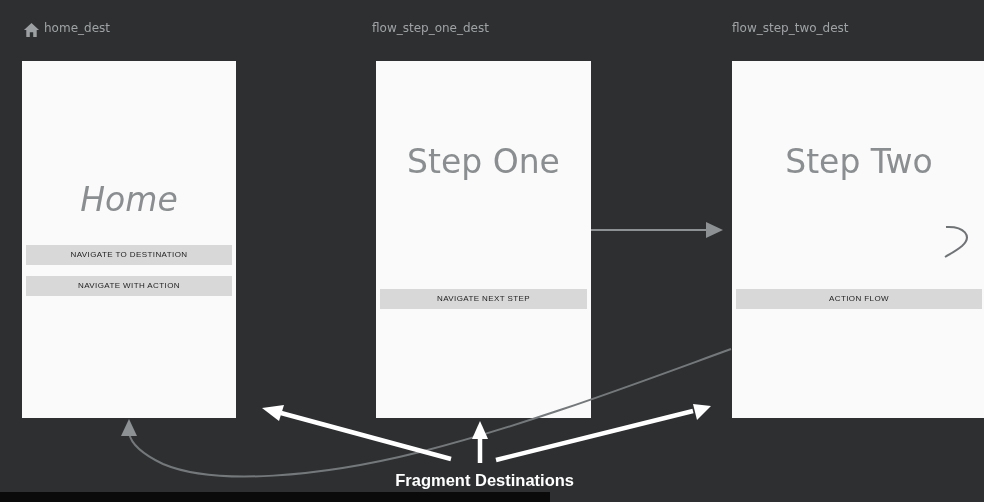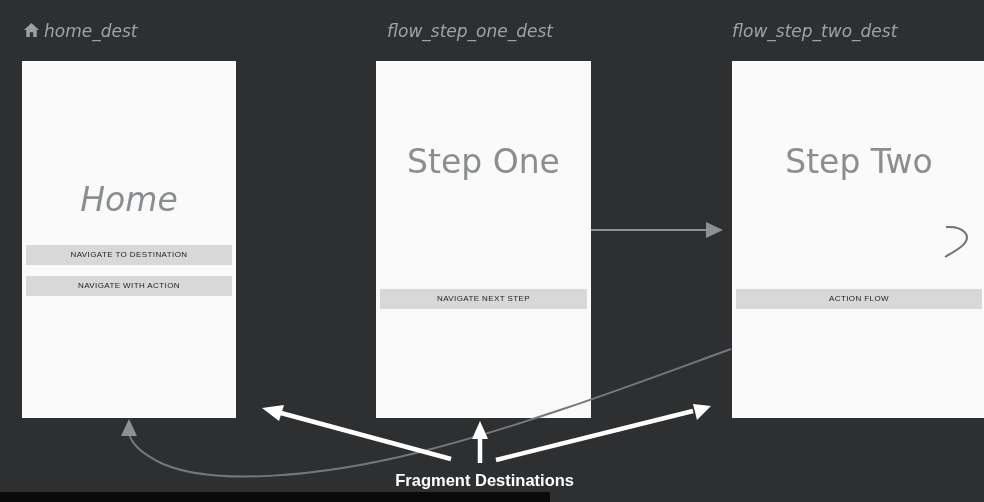--- a/index.html
+++ b/index.html
@@ -5,22 +5,22 @@
   :root{
     --bg:#2d2f31; --bottombar:#0a0a0a; --card-bg:#fafafa;
     --btn-bg:#d8d8d8; --btn-text:#1d1d1d; --card-title:#8b8e90;
     --header-text:#a0a3a5; --arrow:#8e9193; --curve:#707375; --annotation:#ffffff;
   }
   *{margin:0;padding:0;box-sizing:border-box;}
   html,body{width:984px;height:502px;overflow:hidden;}
   body{font-family:"Liberation Sans", sans-serif;background:var(--bg);}
   .canvas{position:relative;width:984px;height:502px;background:var(--bg);}
 
-  .dest-header{position:absolute;top:21px;font-size:17px;color:var(--header-text);
-    font-family:"DejaVu Sans","Liberation Sans",sans-serif;font-style:italic;}
+  .dest-header{position:absolute;top:21px;font-size:12px;color:var(--header-text);
+    font-family:"DejaVu Sans","Liberation Sans",sans-serif;}
   .home-icon{position:absolute;left:23px;top:22px;width:17px;height:16px;}
 
   .device-card{position:absolute;top:51px;height:357px;background:var(--card-bg);margin-top:10px;}
   .card-1{left:22px;width:214px;}
   .card-2{left:376px;width:215px;}
   .card-3{left:732px;width:254px;}
 
   .card-title{position:absolute;left:0;width:100%;text-align:center;
     font-size:33px;color:var(--card-title);
     font-family:"DejaVu Sans","Liberation Sans",sans-serif;}
@@ -41,21 +41,21 @@
 </style>
 </head>
 <body>
 
 <div class="canvas">
 
   <svg class="home-icon" viewBox="0 0 16 15">
     <path d="M8 0.8 L0.9 7.4 H3.1 V14.2 H6.4 V9.6 H9.6 V14.2 H12.9 V7.4 H15.1 Z" fill="#9da0a2"></path>
   </svg>
   <div class="dest-header" style="left:44px">home_dest</div>
-  <div class="dest-header" style="left:387px">flow_step_one_dest</div>
+  <div class="dest-header" style="left:372px">flow_step_one_dest</div>
   <div class="dest-header" style="left:732px">flow_step_two_dest</div>
 
   <div class="device-card card-1">
     <div class="card-title">Home</div>
     <div class="preview-btn b1">NAVIGATE TO DESTINATION</div>
     <div class="preview-btn b2">NAVIGATE WITH ACTION</div>
   </div>
 
   <div class="device-card card-2">
     <div class="card-title">Step One</div>

